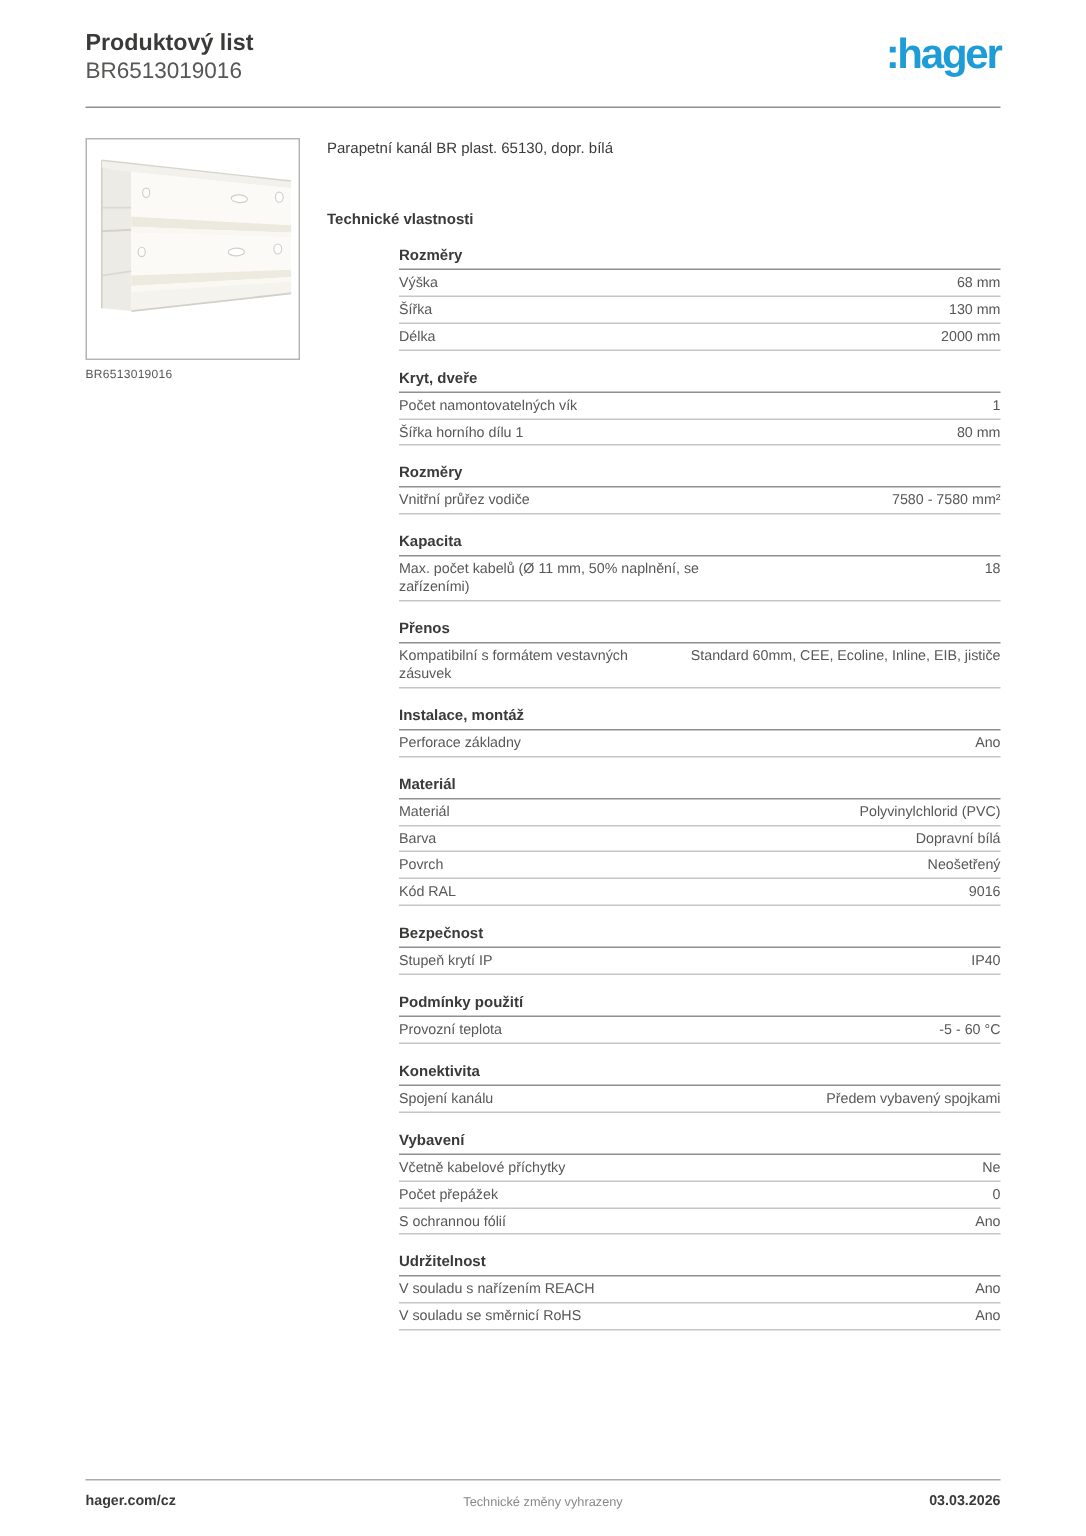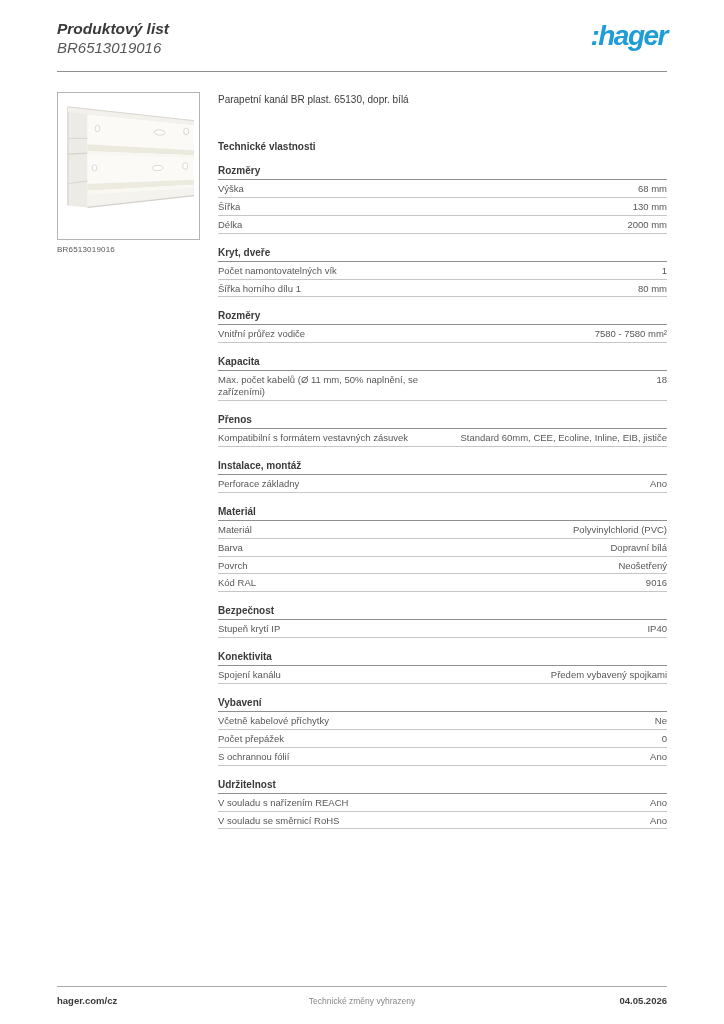--- a/index.html
+++ b/index.html
@@ -9,21 +9,21 @@
     position: relative;
     font-family: "Liberation Sans", "DejaVu Sans", sans-serif;
     color: #575756;
     overflow: hidden;
   }
   .page { position: absolute; inset: 0; background: #fff; }
 
   
   .header {
     position: absolute; top: 20px; left: 57px; right: 57px;
-    display: flex; justify-content: space-between; align-items: flex-start; font-style: italic;
+    display: flex; justify-content: space-between; align-items: flex-start;
   }
   .header-titles .doc-title {
     font-size: 15.5px; font-weight: bold; color: #3a3a39; line-height: 1.2;
   }
   .header-titles .doc-code {
     font-size: 15px; font-weight: normal; color: #575756; line-height: 1.25;
   }
   .logo {
     font-size: 28px; font-weight: bold; color: #1e9cd8;
     letter-spacing: -1.5px; line-height: 1; margin-top: 2px;
@@ -50,21 +50,21 @@
   }
 
   .right-col { flex: 1 1 auto; margin-left: 18px; min-width: 0; }
   .product-title {
     font-size: 10px; font-weight: normal; color: #3a3a39; margin-top: 2px;
   }
   .tech-heading {
     font-size: 10px; font-weight: bold; color: #3a3a39; margin-top: 36px;
   }
 
-  .spec-section { margin-top: 13px; }
+  .spec-section { margin-top: 13px; margin-left: 48px; }
   .spec-heading {
     font-size: 10px; font-weight: bold; color: #3a3a39;
     padding-bottom: 3px; border-bottom: 1px solid #8f8f8e;
   }
   .spec-row {
     display: flex; justify-content: space-between; align-items: flex-start;
     font-size: 9.5px; color: #575756;
     padding: 3px 0 2px; border-bottom: 1px solid #c6c6c5;
     line-height: 1.25;
   }
@@ -222,20 +222,27 @@
             </div>
           </section>
           <section class="spec-section">
             <h3 class="spec-heading">Bezpečnost</h3>
             <div class="spec-row">
               <span class="spec-label">Stupeň krytí IP</span>
               <span class="spec-value">IP40</span>
             </div>
           </section>
           <section class="spec-section">
+            <h3 class="spec-heading">Podmínky použití</h3>
+            <div class="spec-row">
+              <span class="spec-label">Provozní teplota</span>
+              <span class="spec-value">-5 - 60 °C</span>
+            </div>
+          </section>
+          <section class="spec-section">
             <h3 class="spec-heading">Konektivita</h3>
             <div class="spec-row">
               <span class="spec-label">Spojení kanálu</span>
               <span class="spec-value">Předem vybavený spojkami</span>
             </div>
           </section>
           <section class="spec-section">
             <h3 class="spec-heading">Vybavení</h3>
             <div class="spec-row">
               <span class="spec-label">Včetně kabelové příchytky</span>
@@ -263,16 +270,16 @@
           </section>
         </div>
     </div>
 
   </div>
 
   <div class="footer-rule"></div>
   <div class="footer">
     <span class="footer-site">hager.com/cz</span>
     <span class="footer-notice">Technické změny vyhrazeny</span>
-    <span class="footer-date">04.05.2026</span>
+    <span class="footer-date">03.03.2026</span>
   </div>
 
 </div>
 
 </body></html>

